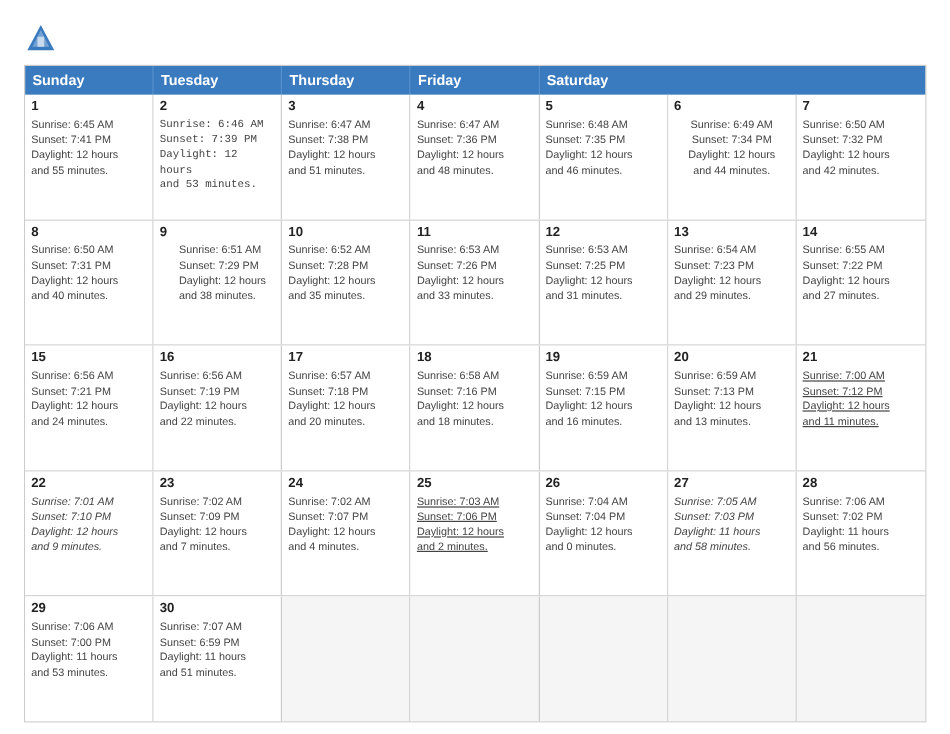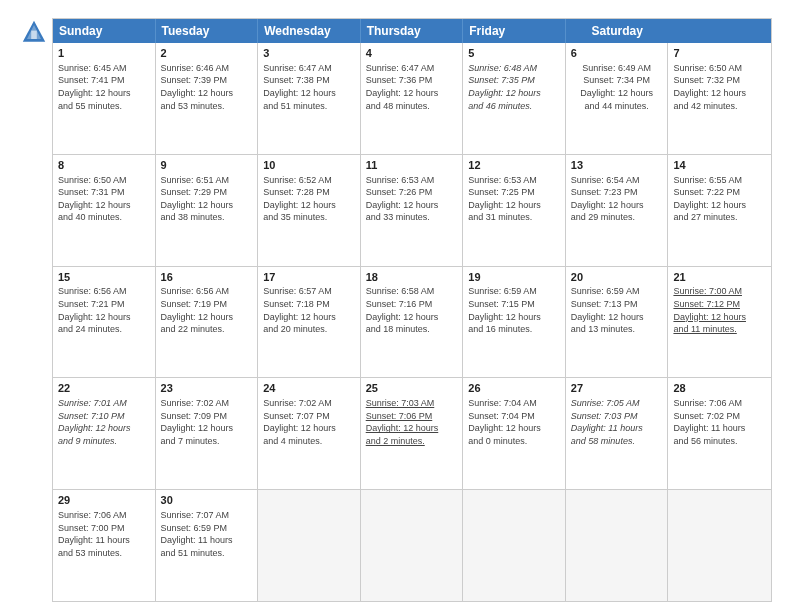--- a/index.html
+++ b/index.html
@@ -8,20 +8,21 @@
       background: #fff;
       width: 792px;
       height: 612px;
       overflow: hidden;
     }
     .page {
       width: 792px;
       height: 612px;
       padding: 18px 20px 10px 20px;
       display: flex;
+      flex-direction: column;
     }
     .header {
       display: flex;
       align-items: flex-start;
       justify-content: space-between;
       margin-bottom: 8px;
     }
     .logo {
       display: flex;
       align-items: center;
@@ -71,21 +72,21 @@
       grid-template-columns: repeat(7, 1fr);
       background: #3a7abf;
     }
     .cal-header-cell {
       color: #fff;
       font-size: 12px;
       font-weight: bold;
       padding: 5px 6px;
       border-right: 1px solid #5590cc;
     }
-    .cal-header-cell:last-child { border-right: none; text-align: center; }
+    .cal-header-cell:last-child { border-right: none; }
     .cal-body {
       flex: 1;
       display: flex;
       flex-direction: column;
     }
     .cal-row {
       display: grid;
       grid-template-columns: repeat(7, 1fr);
       flex: 1;
       border-top: 1px solid #ccc;
@@ -133,58 +134,57 @@
     <div class="title-block">
       <h1></h1>
       <h2></h2>
     </div>
   </div>
 
   <div class="calendar">
     <div class="cal-header">
     <div class="cal-header-cell">Sunday</div>
         <div class="cal-header-cell">Tuesday</div>
-        <div class="cal-header-cell">Wednesday</div>
         <div class="cal-header-cell">Thursday</div>
         <div class="cal-header-cell">Friday</div>
         <div class="cal-header-cell">Saturday</div>
       </div>
     <div class="cal-body">
     <div class="cal-row">
           <div class="cal-cell">
             <span class="day-num">1</span>
             <div class="cell-info" style="white-space: pre-line;">Sunrise: 6:45 AM
 Sunset: 7:41 PM
 Daylight: 12 hours
 and 55 minutes.</div>
           </div>
           <div class="cal-cell">
             <span class="day-num">2</span>
-            <div class="cell-info" style="white-space: pre-line;">Sunrise: 6:46 AM
+            <div class="cell-info" style="white-space: pre-line; font-family: Liberation Mono, monospace;">Sunrise: 6:46 AM
 Sunset: 7:39 PM
 Daylight: 12 hours
 and 53 minutes.</div>
           </div>
           <div class="cal-cell">
             <span class="day-num">3</span>
             <div class="cell-info" style="white-space: pre-line;">Sunrise: 6:47 AM
 Sunset: 7:38 PM
 Daylight: 12 hours
 and 51 minutes.</div>
           </div>
           <div class="cal-cell">
             <span class="day-num">4</span>
             <div class="cell-info" style="white-space: pre-line;">Sunrise: 6:47 AM
 Sunset: 7:36 PM
 Daylight: 12 hours
 and 48 minutes.</div>
           </div>
           <div class="cal-cell">
             <span class="day-num">5</span>
-            <div class="cell-info" style="white-space: pre-line; font-style: italic;">Sunrise: 6:48 AM
+            <div class="cell-info" style="white-space: pre-line;">Sunrise: 6:48 AM
 Sunset: 7:35 PM
 Daylight: 12 hours
 and 46 minutes.</div>
           </div>
           <div class="cal-cell">
             <span class="day-num">6</span>
             <div class="cell-info" style="white-space: pre-line; text-align: center;">Sunrise: 6:49 AM
 Sunset: 7:34 PM
 Daylight: 12 hours
 and 44 minutes.</div>
@@ -200,21 +200,21 @@
         <div class="cal-row">
           <div class="cal-cell">
             <span class="day-num">8</span>
             <div class="cell-info" style="white-space: pre-line;">Sunrise: 6:50 AM
 Sunset: 7:31 PM
 Daylight: 12 hours
 and 40 minutes.</div>
           </div>
           <div class="cal-cell">
             <span class="day-num">9</span>
-            <div class="cell-info" style="white-space: pre-line;">Sunrise: 6:51 AM
+            <div class="cell-info" style="white-space: pre-line; margin-left: 16px;">Sunrise: 6:51 AM
 Sunset: 7:29 PM
 Daylight: 12 hours
 and 38 minutes.</div>
           </div>
           <div class="cal-cell">
             <span class="day-num">10</span>
             <div class="cell-info" style="white-space: pre-line;">Sunrise: 6:52 AM
 Sunset: 7:28 PM
 Daylight: 12 hours
 and 35 minutes.</div>

